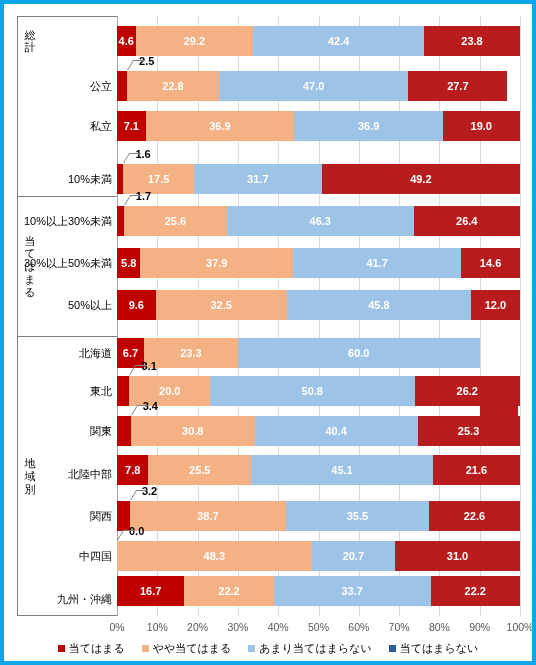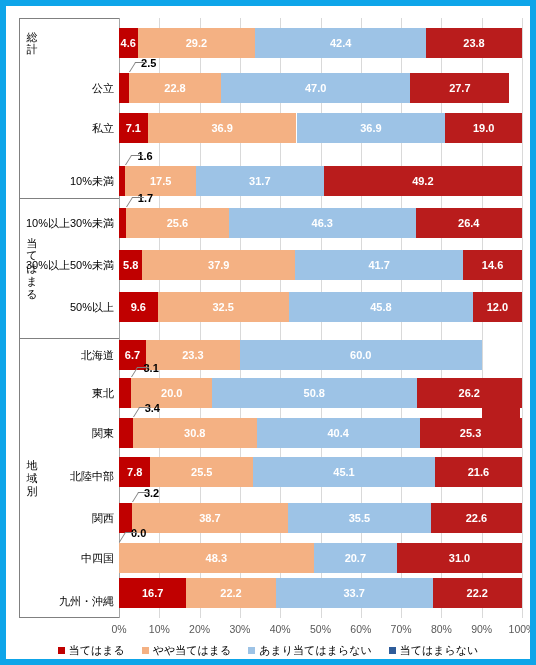--- a/index.html
+++ b/index.html
@@ -8,21 +8,21 @@
     background: #ffffff;
   }
   body {
     font-family: "Liberation Sans", "DejaVu Sans", sans-serif;
   }
   #figure {
     position: relative;
     width: 536px;
     height: 665px;
     box-sizing: border-box;
-    border: 6px solid #0ea5e9;
+    border: 4px solid #0ea5e9;
     background: #ffffff;
     overflow: hidden;
   }
 
   
   #plot {
     position: absolute;
     left: 113px;
     top: 12px;
     width: 403px;
@@ -220,21 +220,21 @@
         <div class="seg s2" style="width: 170.872px;">42.4</div>
         <div class="seg s3" style="width: 95.914px;">23.8</div>
       </div>
       <div class="bar-row" style="top: 55px;">
         <div class="seg s0 hide-label" style="width: 10.075px;">2.5</div>
         <div class="seg s1" style="width: 91.884px;">22.8</div>
         <div class="seg s2" style="width: 189.41px;">47.0</div>
         <div class="seg s3" style="width: 99px;">27.7</div>
       </div>
       <div class="callout" style="top: 39px; left: 22.075px;">2.5<span class="leader"></span></div>
-      <div class="bar-row" style="top: 95px; justify-content: space-between;">
+      <div class="bar-row" style="top: 95px;">
         <div class="seg s0" style="width: 28.613px;">7.1</div>
         <div class="seg s1" style="width: 148.707px;">36.9</div>
         <div class="seg s2" style="width: 148.707px;">36.9</div>
         <div class="seg s3" style="width: 76.57px;">19.0</div>
       </div>
       <div class="bar-row" style="top: 148px;">
         <div class="seg s0 hide-label" style="width: 6.448px;">1.6</div>
         <div class="seg s1" style="width: 70.525px;">17.5</div>
         <div class="seg s2" style="width: 127.751px;">31.7</div>
         <div class="seg s3" style="width: 198.276px;">49.2</div>

